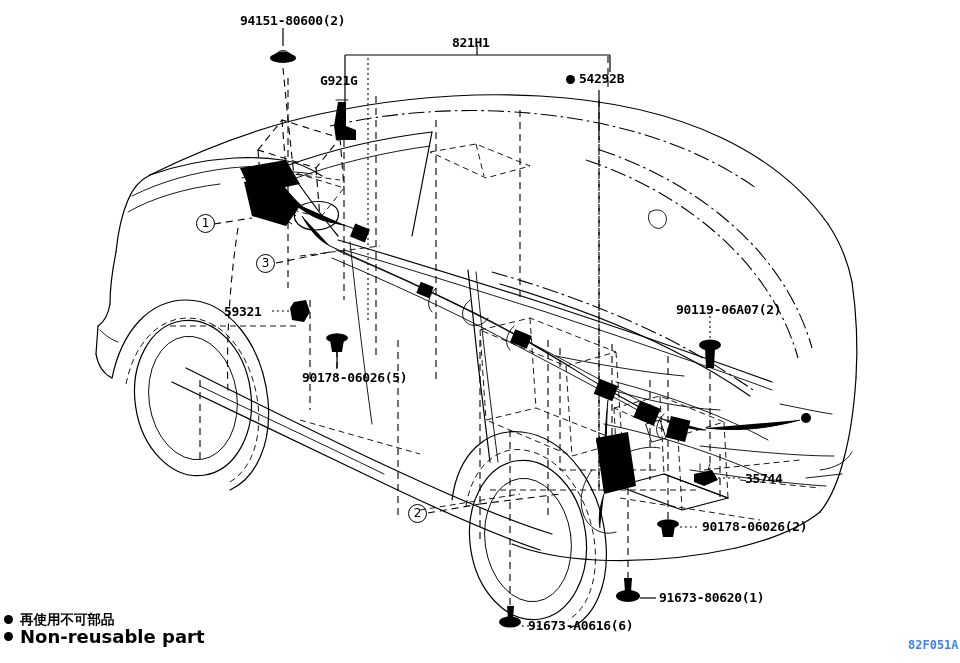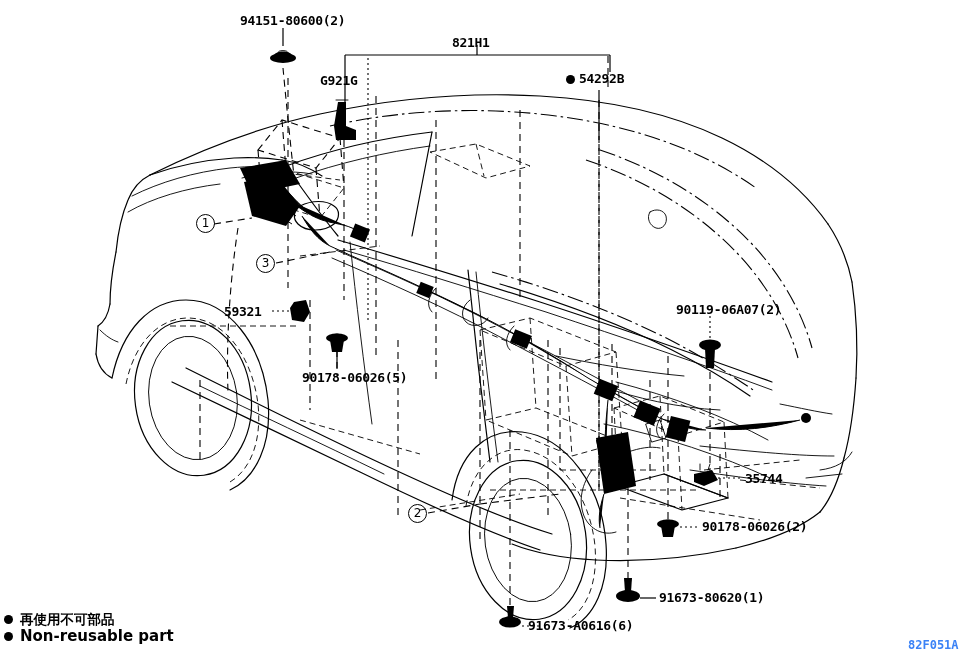--- a/index.html
+++ b/index.html
@@ -12,21 +12,21 @@
        font-size:13px;letter-spacing:-0.3px;line-height:1;}
   .callout{position:absolute;width:19px;height:19px;border:1.4px solid #000;
            border-radius:50%;box-sizing:border-box;
            font-family:"DejaVu Sans","Liberation Sans",sans-serif;
            font-size:12px;font-weight:400;line-height:16.5px;text-align:center;}
   .bullet{position:absolute;width:9px;height:9px;border-radius:50%;background:#000;}
   .legend{position:absolute;left:4px;}
   .legend-row{display:flex;align-items:center;height:17px;}
   .legend-dot{width:9px;height:9px;border-radius:50%;background:#000;
               margin-right:7px;flex:0 0 auto;}
-  .legend-txt{font-size:15px;font-weight:700;
+  .legend-txt{font-size:18px;font-weight:700;
               font-family:"DejaVu Sans","Liberation Sans",sans-serif;line-height:1;}
   .legend-txt.jp{font-size:13.5px;}
   .code{position:absolute;font-size:12px;font-weight:700;
         font-family:"DejaVu Sans Mono","Liberation Mono",monospace;
         letter-spacing:0px;color:#3b82f6;}
 </style>
 </head>
 <body>
 
 <div id="stage">

